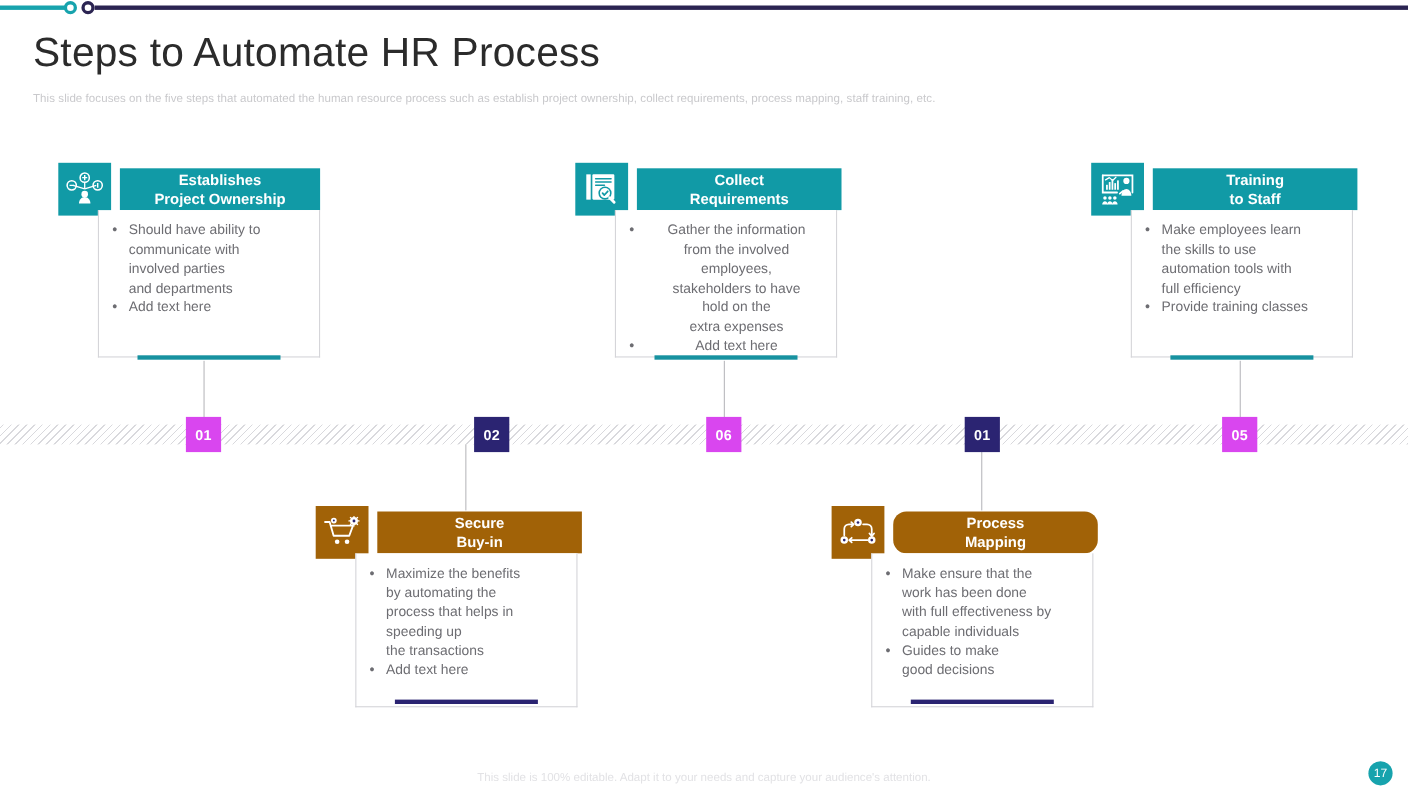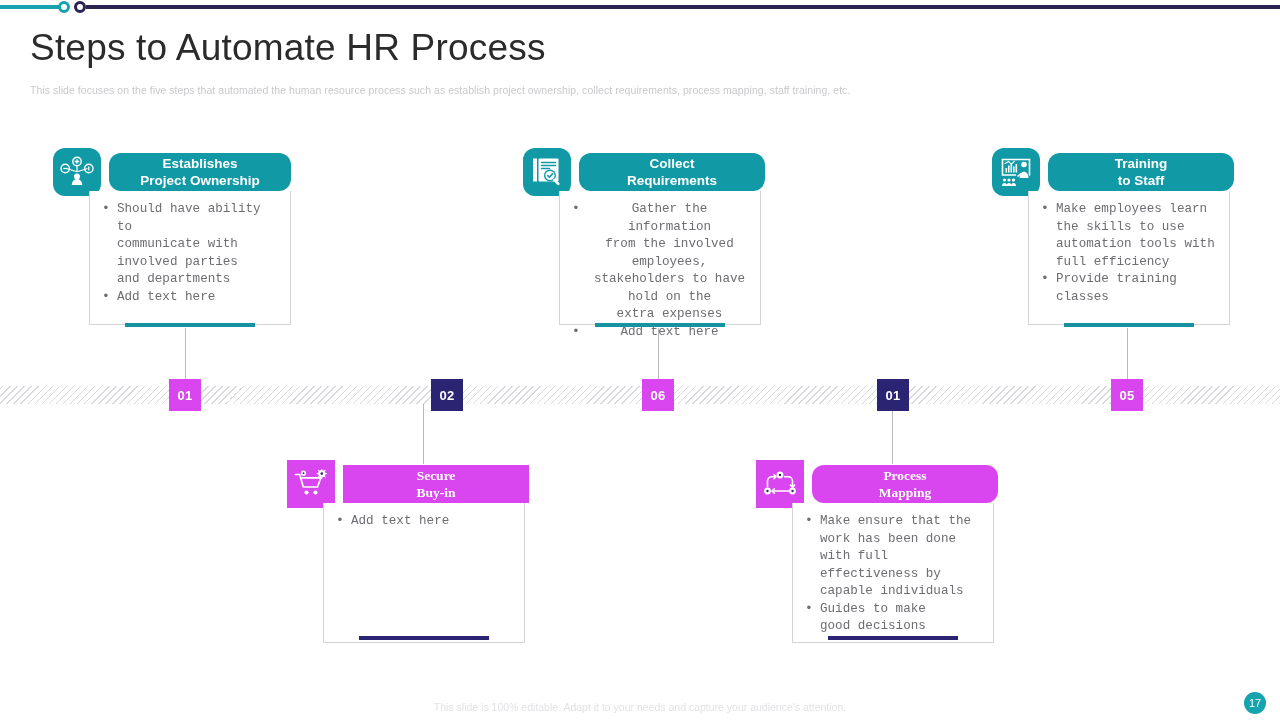--- a/index.html
+++ b/index.html
@@ -66,27 +66,26 @@
   }
   .card .head-bar {
     position:absolute; left:56px; top:0; height:38px;
     display:flex; align-items:center; justify-content:center;
     text-align:center; padding:0 8px;
   }
   .card .head-bar .titletext {
     color:#ffffff; font-weight:700; font-size:13.5px; line-height:17.5px;
     white-space:pre-line;
   }
-  .card.teal .icon-box, .card.teal .head-bar { background:#119aa6;border-radius:12px; }
-  .card.navy .icon-box, .card.navy .head-bar { background:#d946ef;font-family:Liberation Serif, serif; }
+  .card.teal .icon-box, .card.teal .head-bar { background:#119aa6; }
+  .card.navy .icon-box, .card.navy .head-bar { background:#a16207; }
 
   .card .body {
     position:absolute; border:1px solid #d5d5d9; border-top:none;
     background:#ffffff;
-    font-family:Liberation Mono, monospace;
   }
   .card .accent {
     position:absolute; height:4px;
   }
   .card.teal .accent { background:#1792a0; }
   .card.navy .accent { background:#2b2472; }
 
   ul.bullets { list-style:none; margin:0; padding:0; }
   ul.bullets li {
     position:relative; padding-left:17px; color:#6d6d72;
@@ -193,20 +192,25 @@
         <circle cx="9.5" cy="4.2" r="2.6" fill="#fff"></circle>
         <circle cx="9.5" cy="4.2" r="0.9" fill="#2b2472"></circle>
       </svg>
     </div>
     <div class="head-bar" style="width:186px;">
       <div class="titletext">Secure
 Buy-in</div>
     </div>
     <div class="body" style="left:36px; top:38px; width:202px; height:140px;">
       <ul class="bullets" style="margin:10px 8px 0 10px;">
+        <li>Maximize the benefits
+by automating the
+process that helps in
+speeding up
+the transactions</li>
         <li>Add text here</li>
       </ul>
     </div>
     <div class="accent" style="left:72px; top:171px; width:130px;"></div>
   </div>
 
   <div class="card teal" style="left:523px; top:153px;">
     <div class="icon-box">
       <svg width="32" height="32" viewBox="0 0 32 32" fill="none">
         <rect x="2" y="2.5" width="4" height="23" fill="#fff"></rect>

